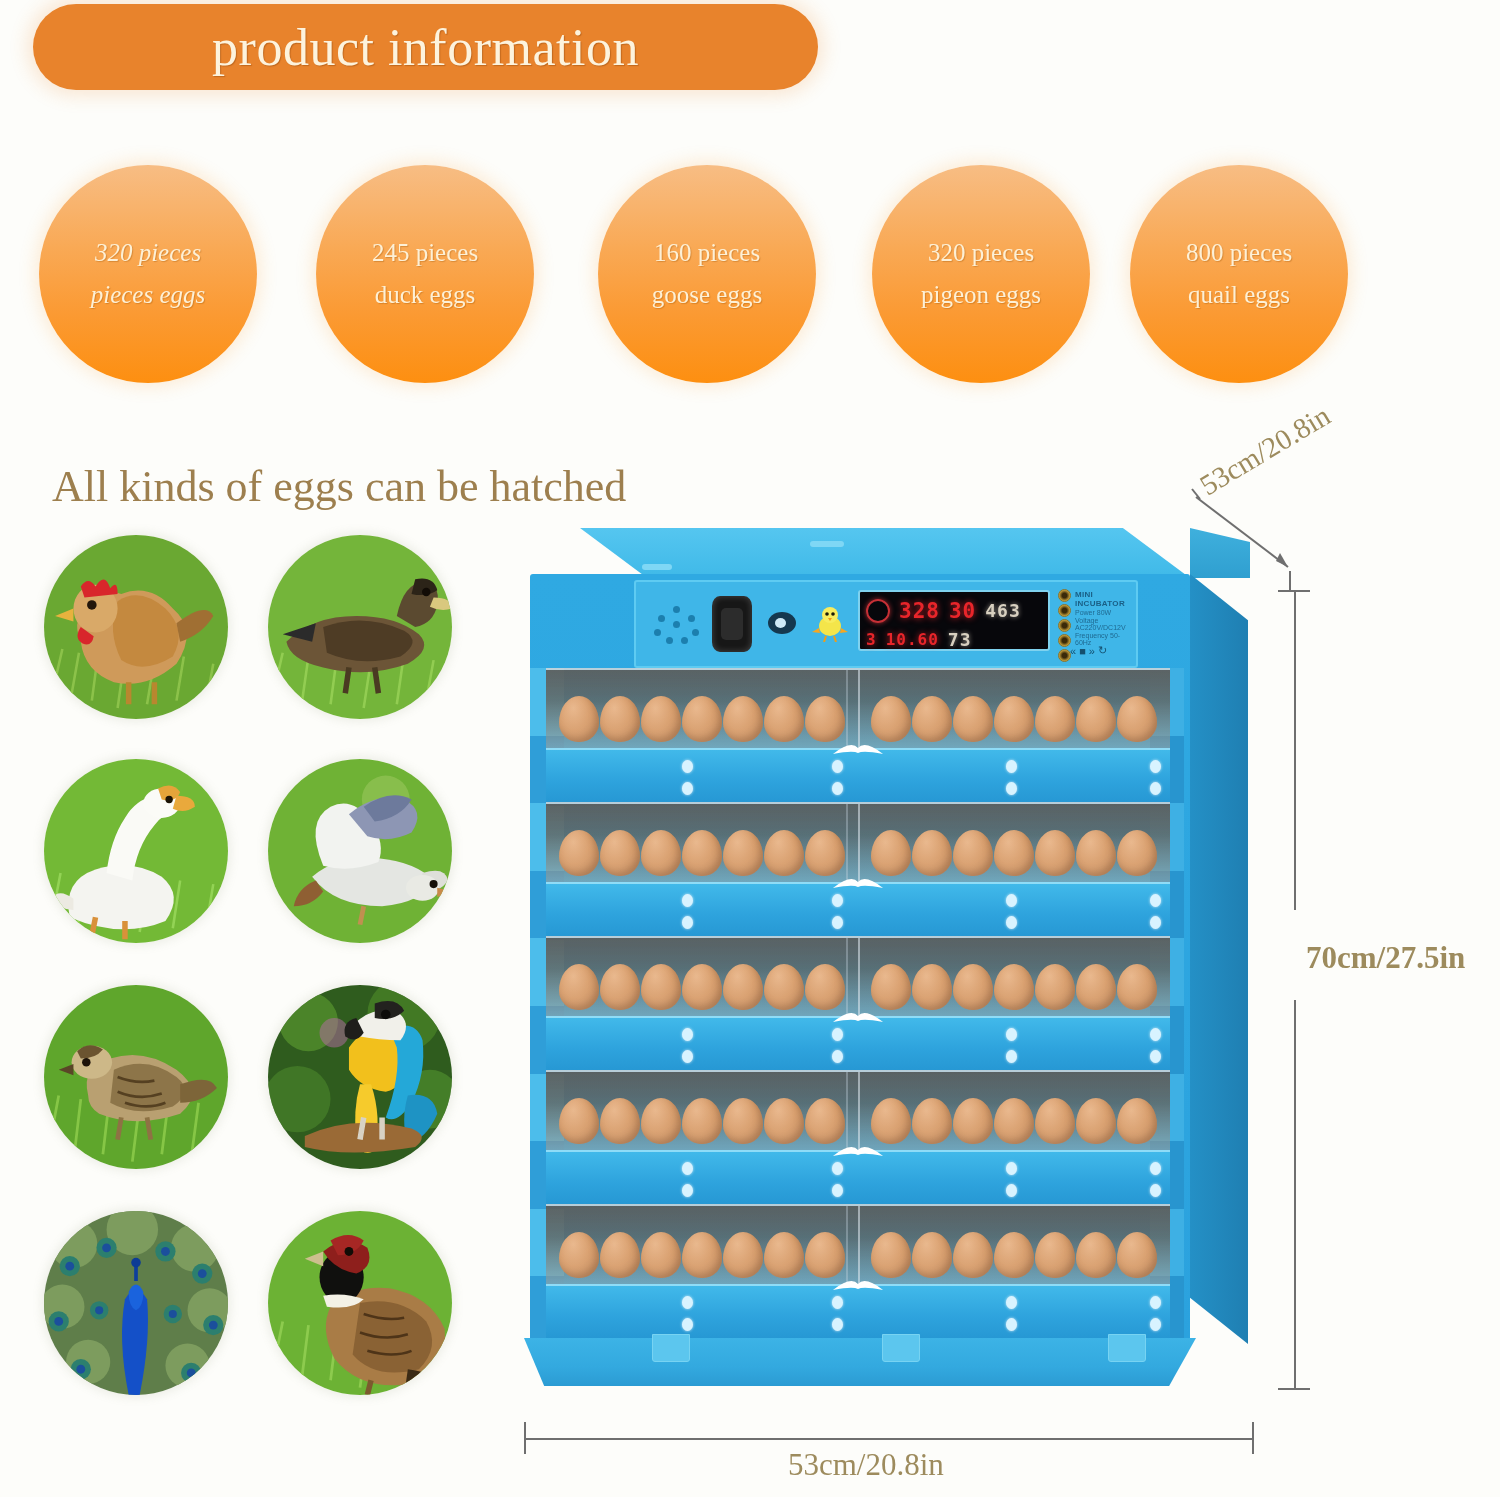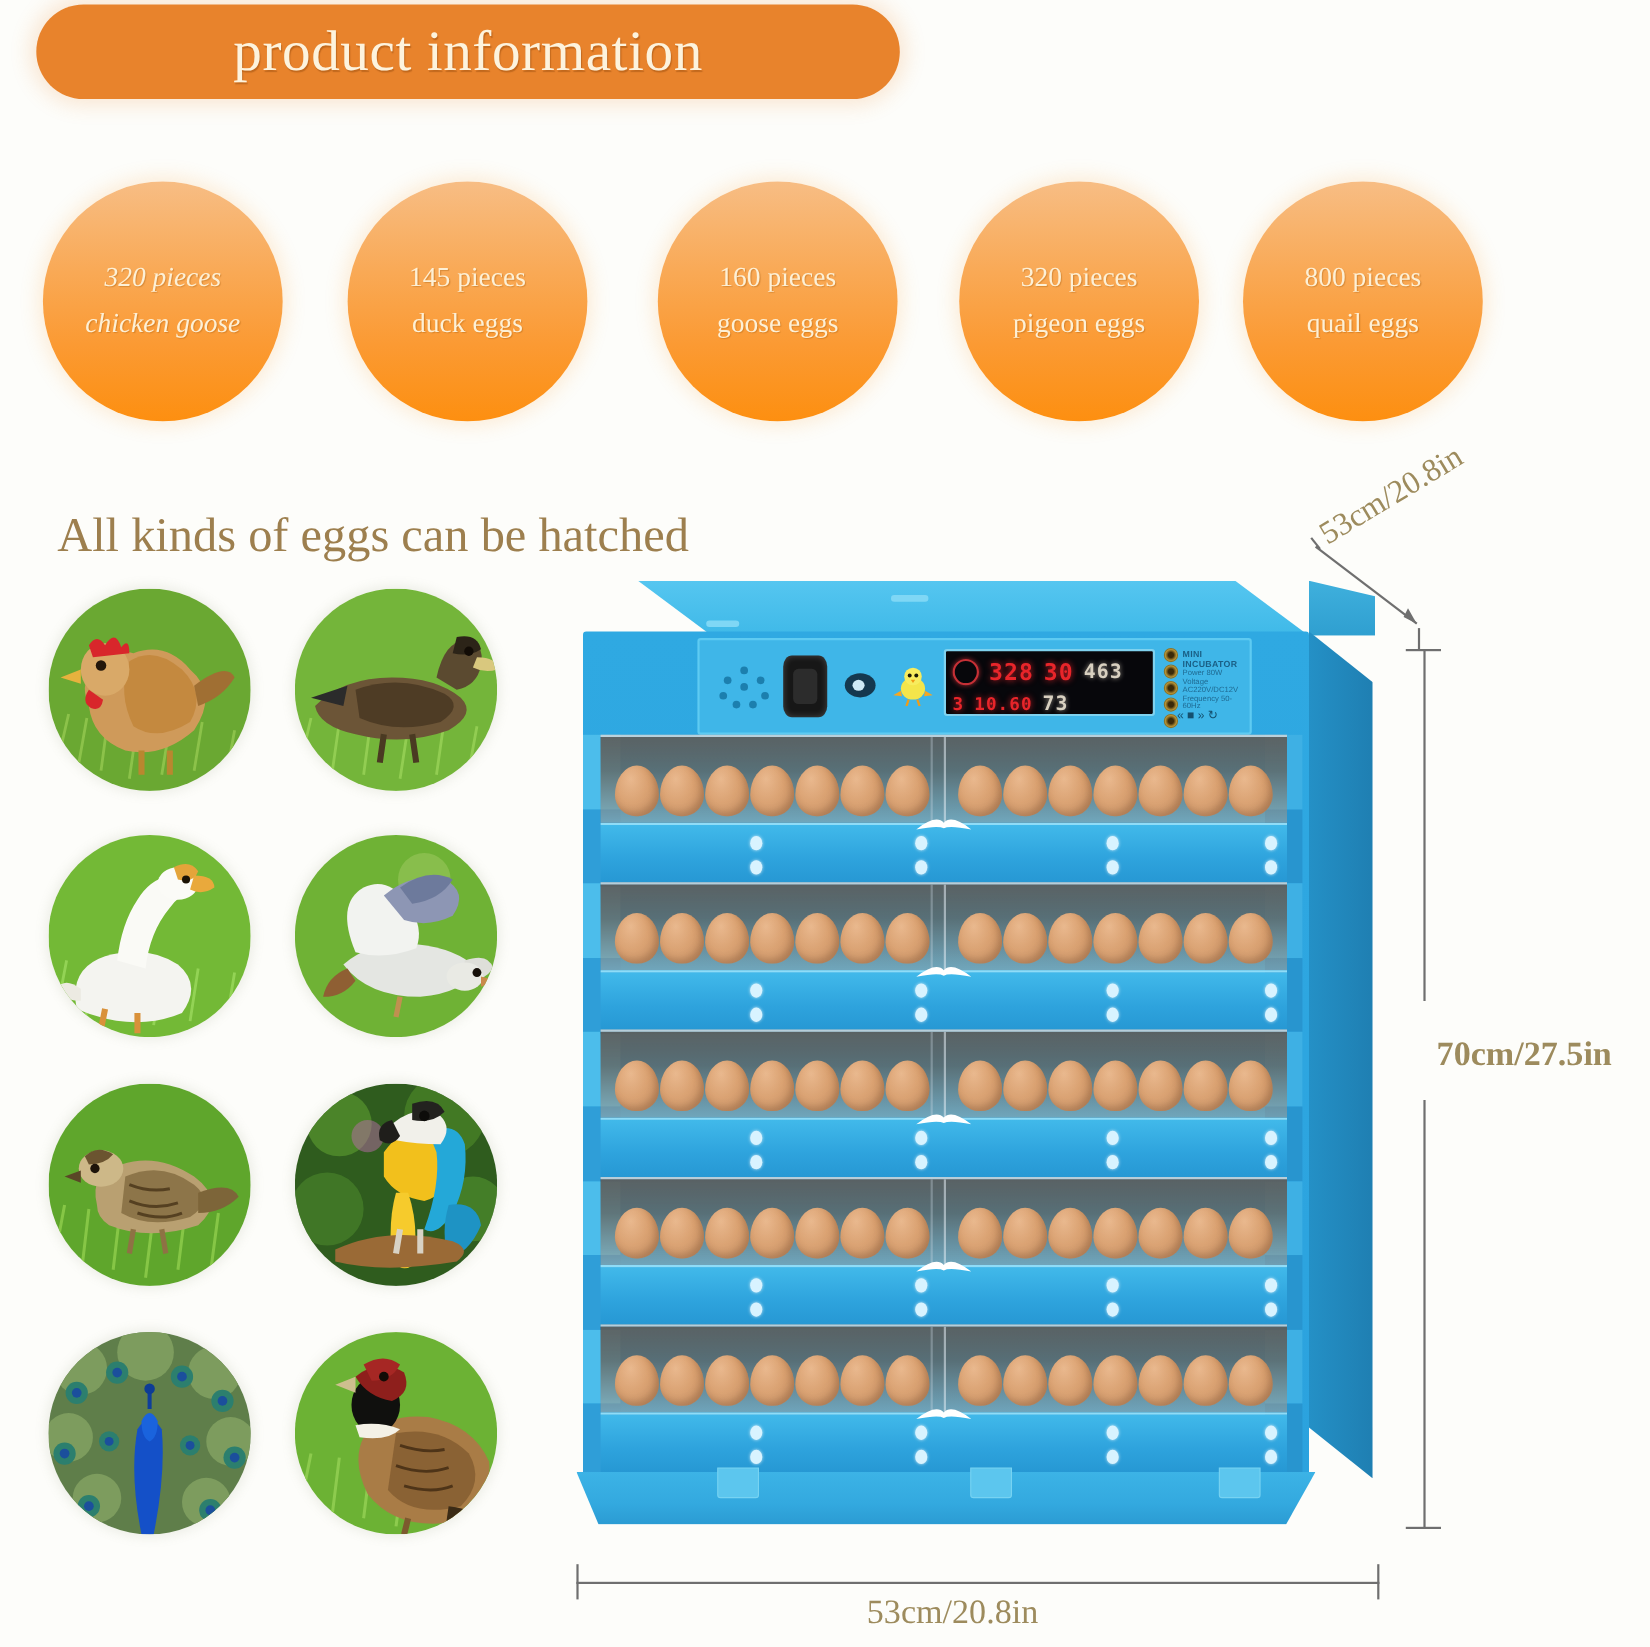--- a/index.html
+++ b/index.html
@@ -209,24 +209,24 @@
 </style>
 </head>
 <body>
 
 <div class="title-banner">
   <span>product information</span>
 </div>
 
 <div class="cap-circle c0">
   <span>320 pieces</span>
-  <span>chicken goose</span>
+  <span>pieces eggs</span>
 </div>
 <div class="cap-circle c1">
-  <span>145 pieces</span>
+  <span>245 pieces</span>
   <span>duck eggs</span>
 </div>
 <div class="cap-circle c2">
   <span>160 pieces</span>
   <span>goose eggs</span>
 </div>
 <div class="cap-circle c3">
   <span>320 pieces</span>
   <span>pigeon eggs</span>
 </div>

